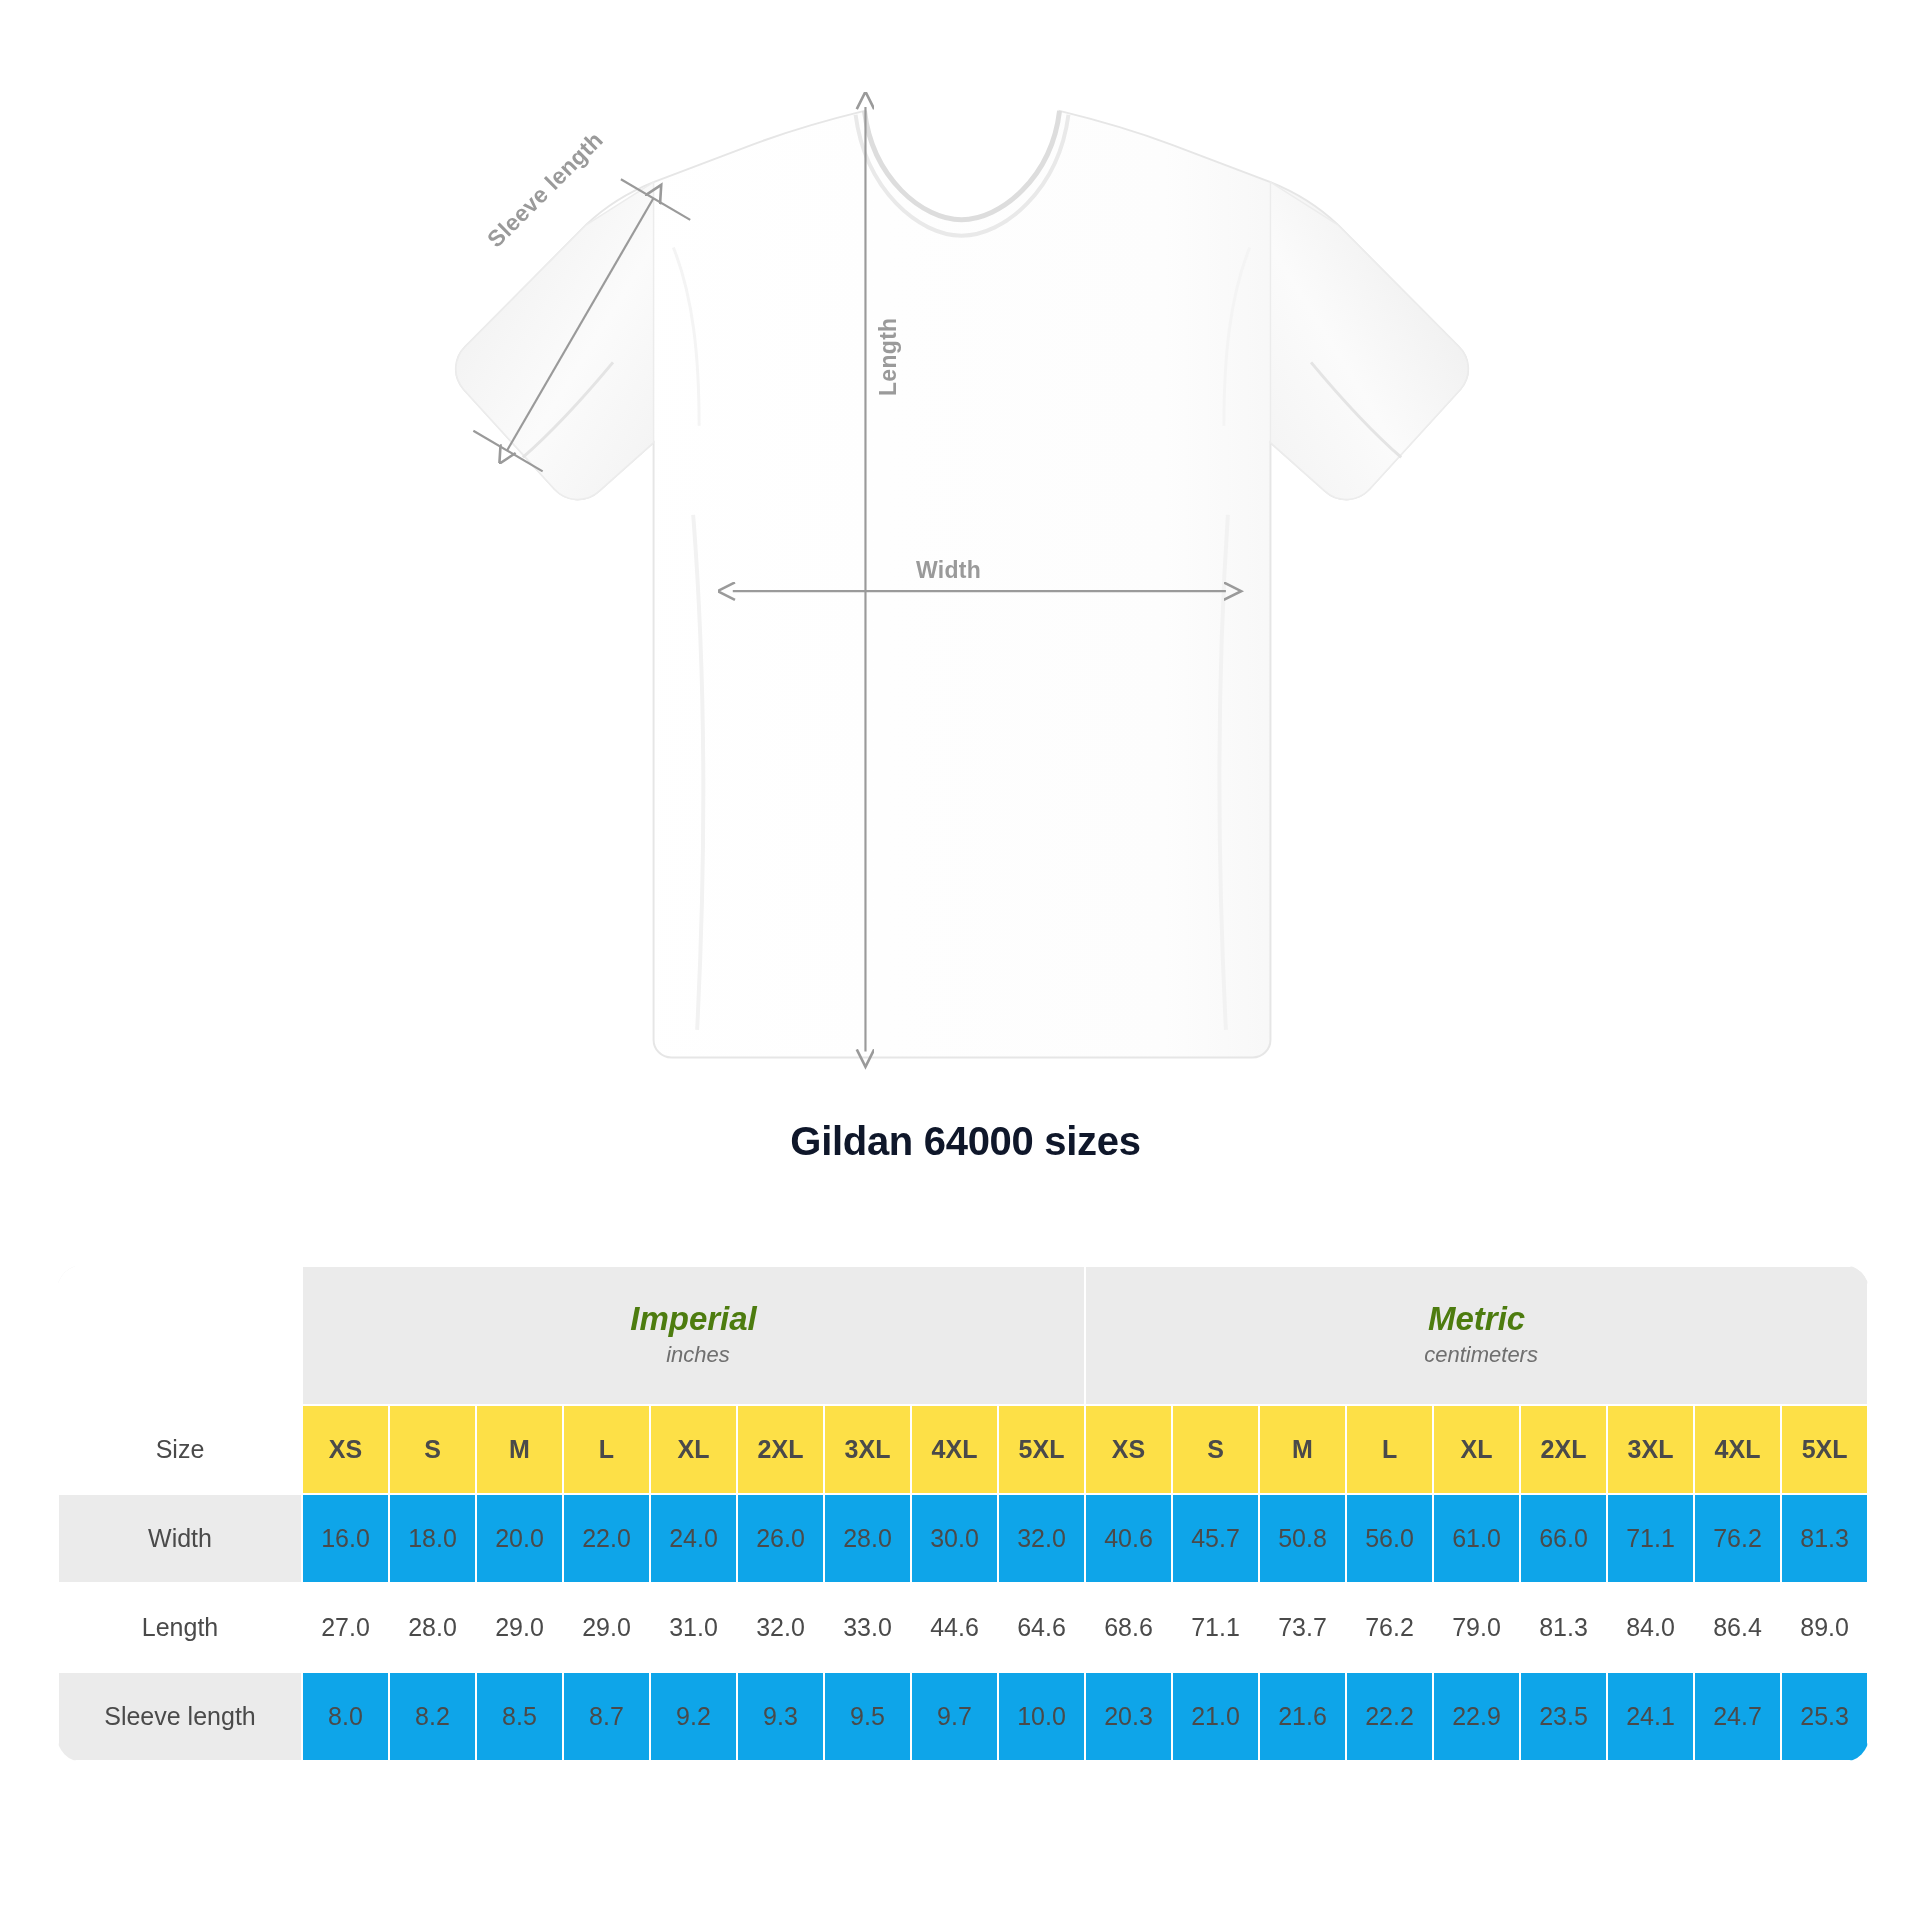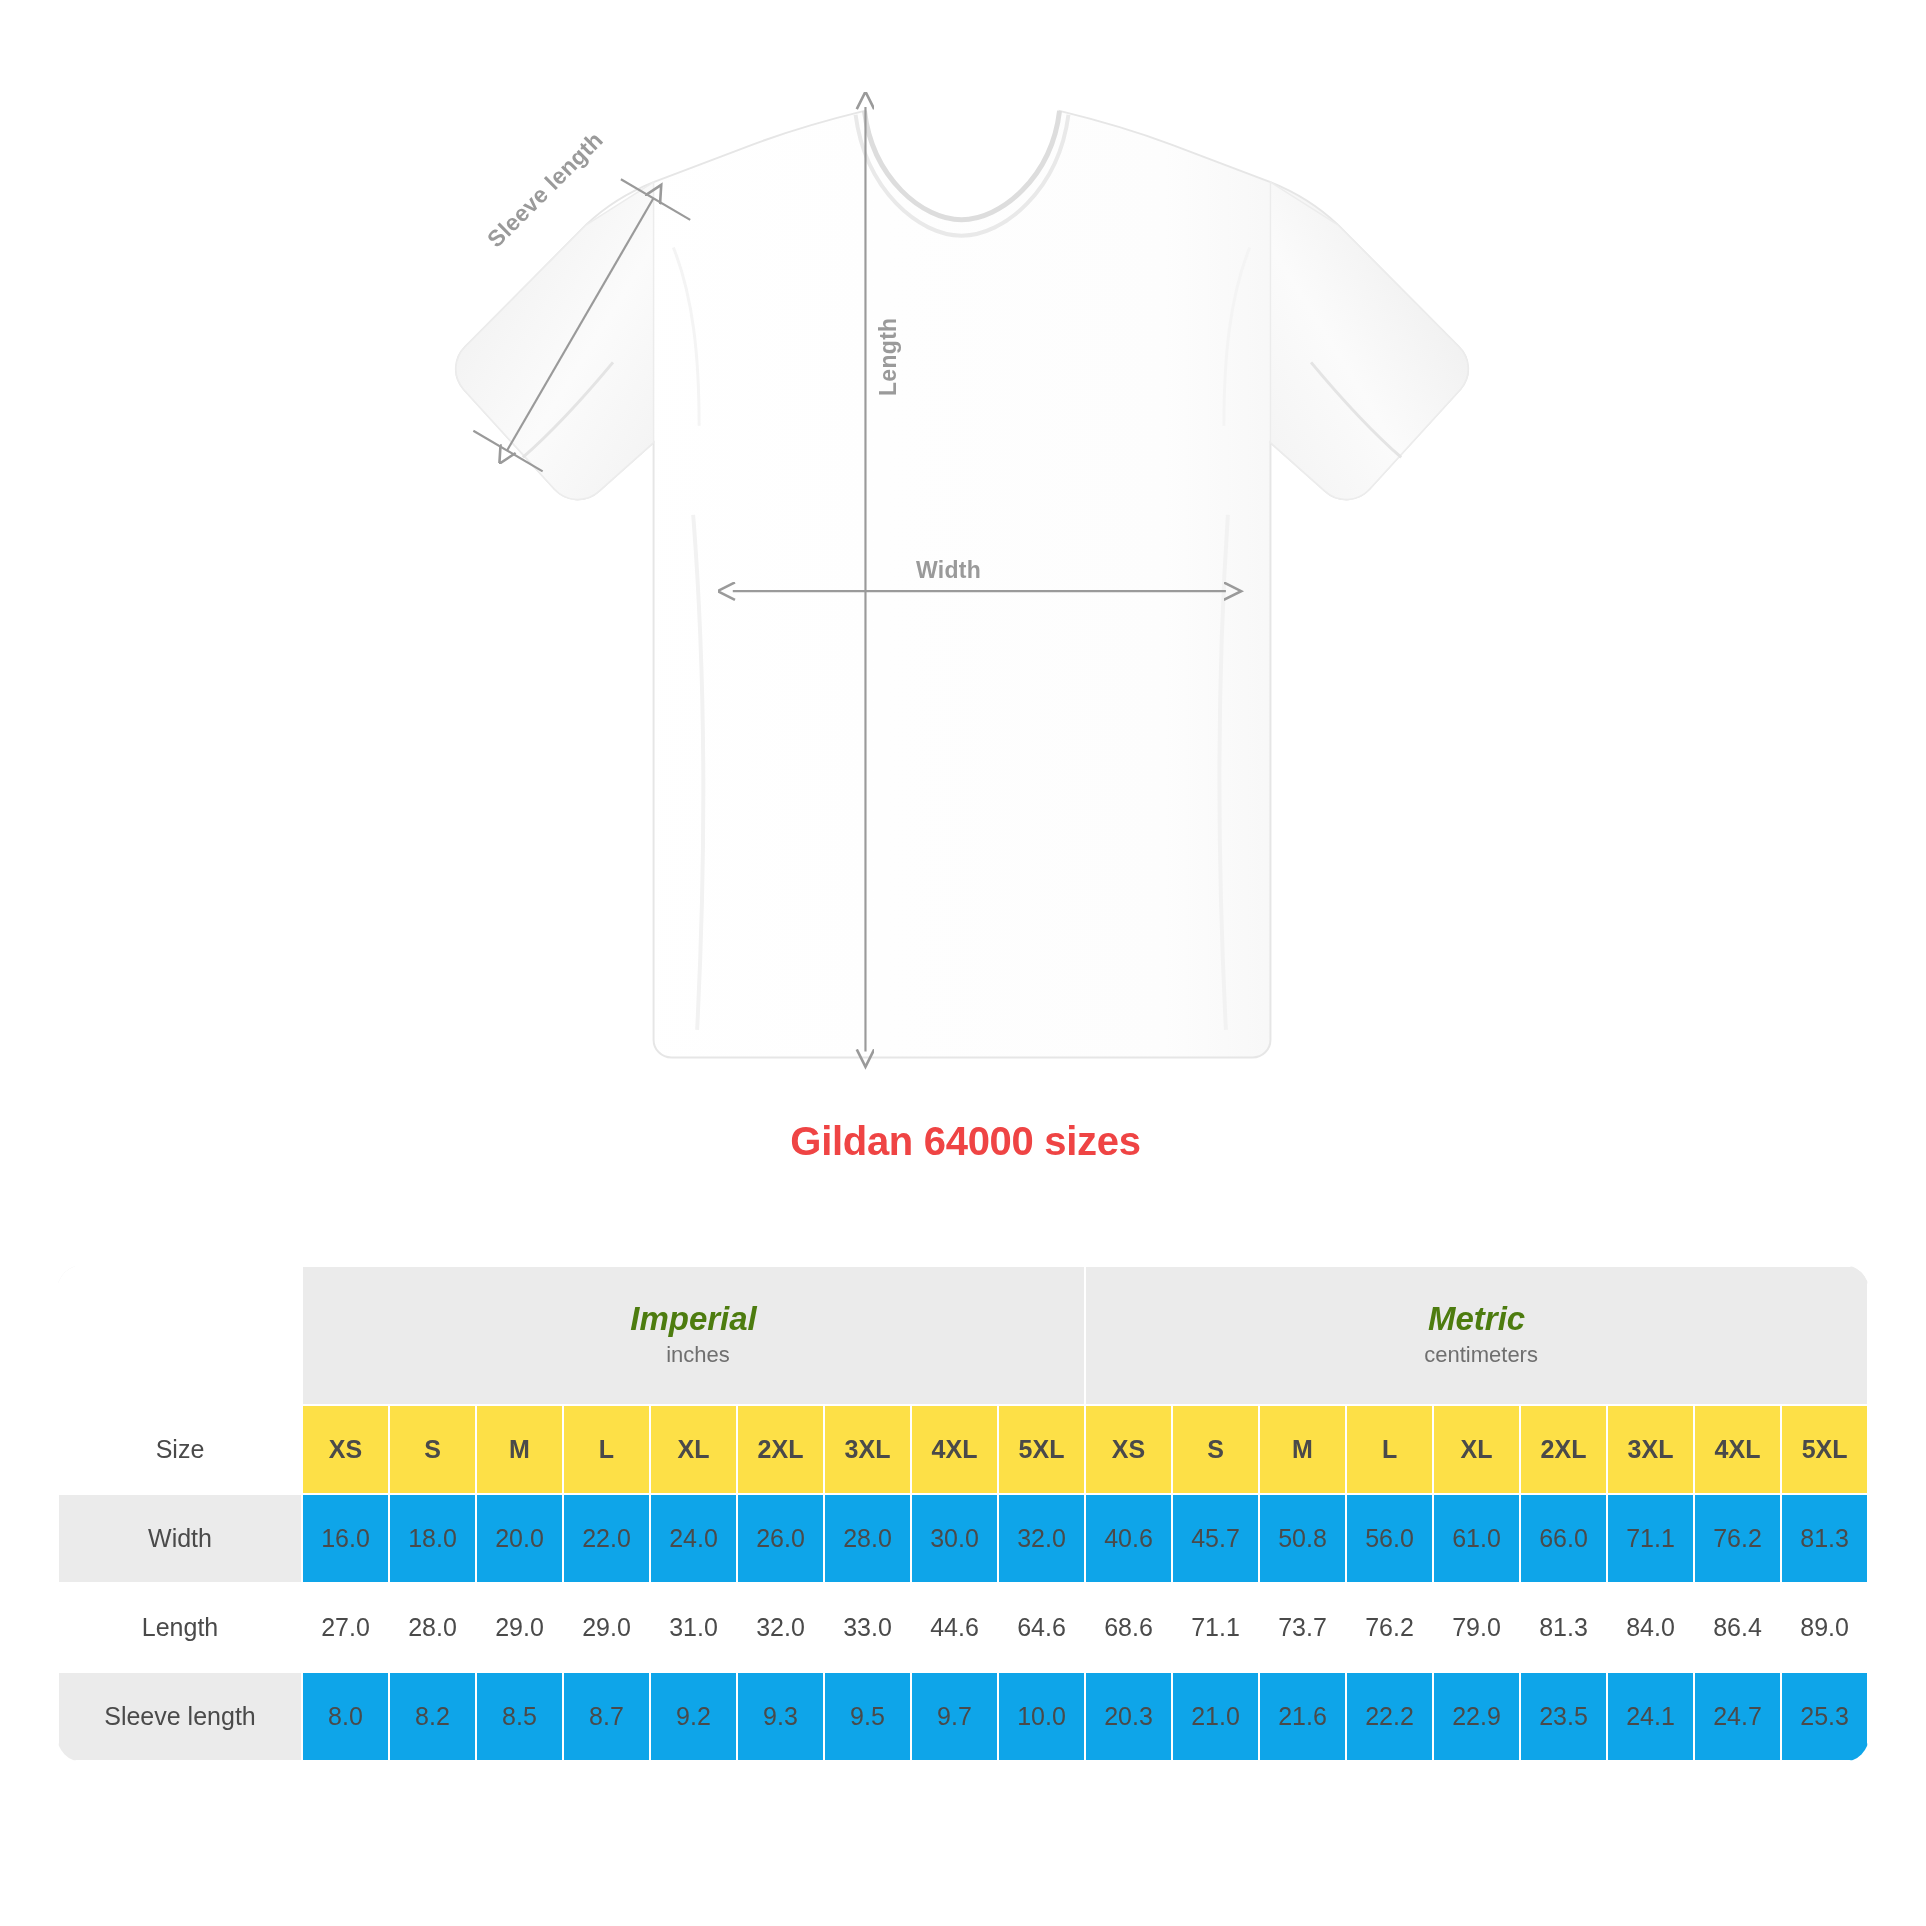--- a/index.html
+++ b/index.html
@@ -64,21 +64,21 @@
   .titleblock {
     position: absolute;
     left: 0;
     top: 1119px;
     width: 1927px;
     text-align: center;
   }
   .chart-title {
     font-size: 40px;
     font-weight: bold;
-    color: #ef4444;
+    color: #0f172a;
     margin: 0 0 18px 4px;
     letter-spacing: -0.3px;
   }
   .chart-note {
     font-size: 23px;
     font-style: italic;
     color: #555555;
     margin: 0;
   }
 
@@ -112,20 +112,21 @@
   }
   .sys-name {
     font-size: 33px;
     font-weight: bold;
     font-style: italic;
     color: #4d7c0f;
     line-height: 1.15;
   }
   .sys-unit {
     font-size: 22px;
+    font-style: italic;
     color: #6f6f6f;
     line-height: 1.5;
     padding-left: 9px;
   }
   .corner-cell {
     background: #ffffff;
   }
   .hdr-row td {
     background: #fde047;
     font-weight: bold;

